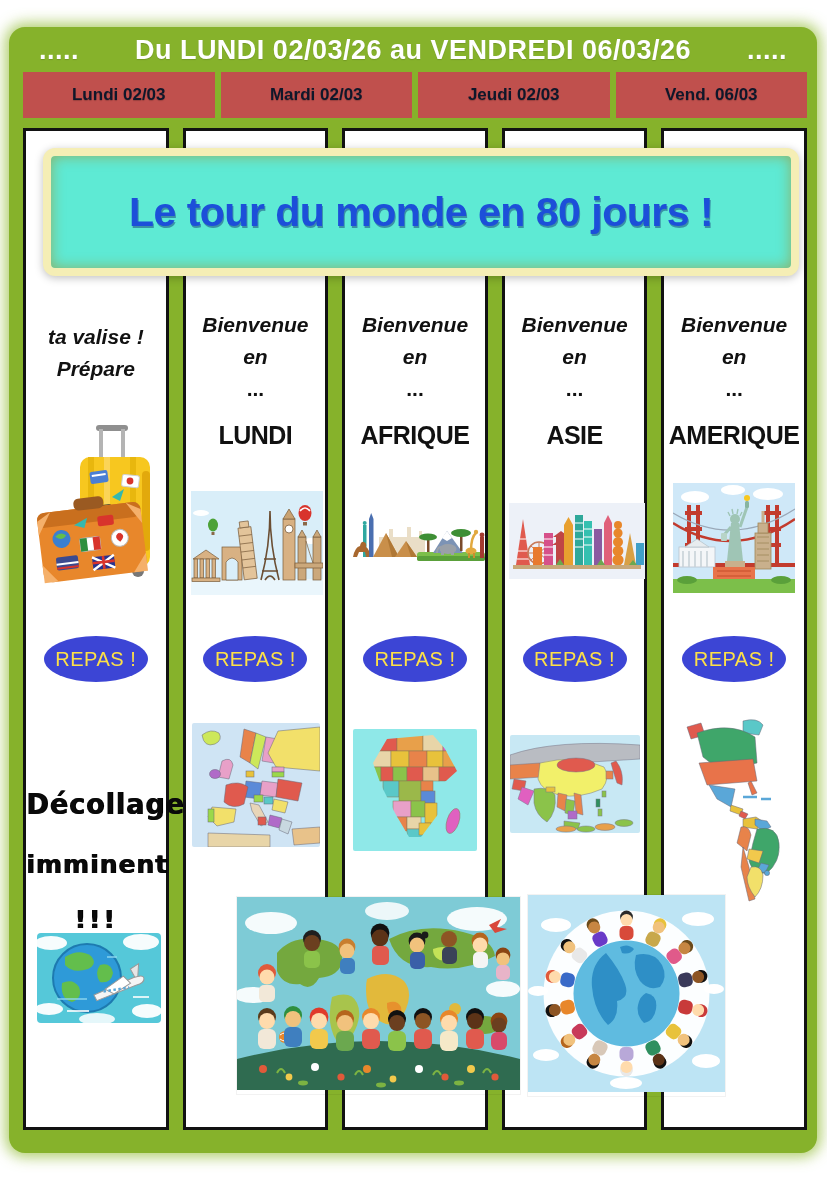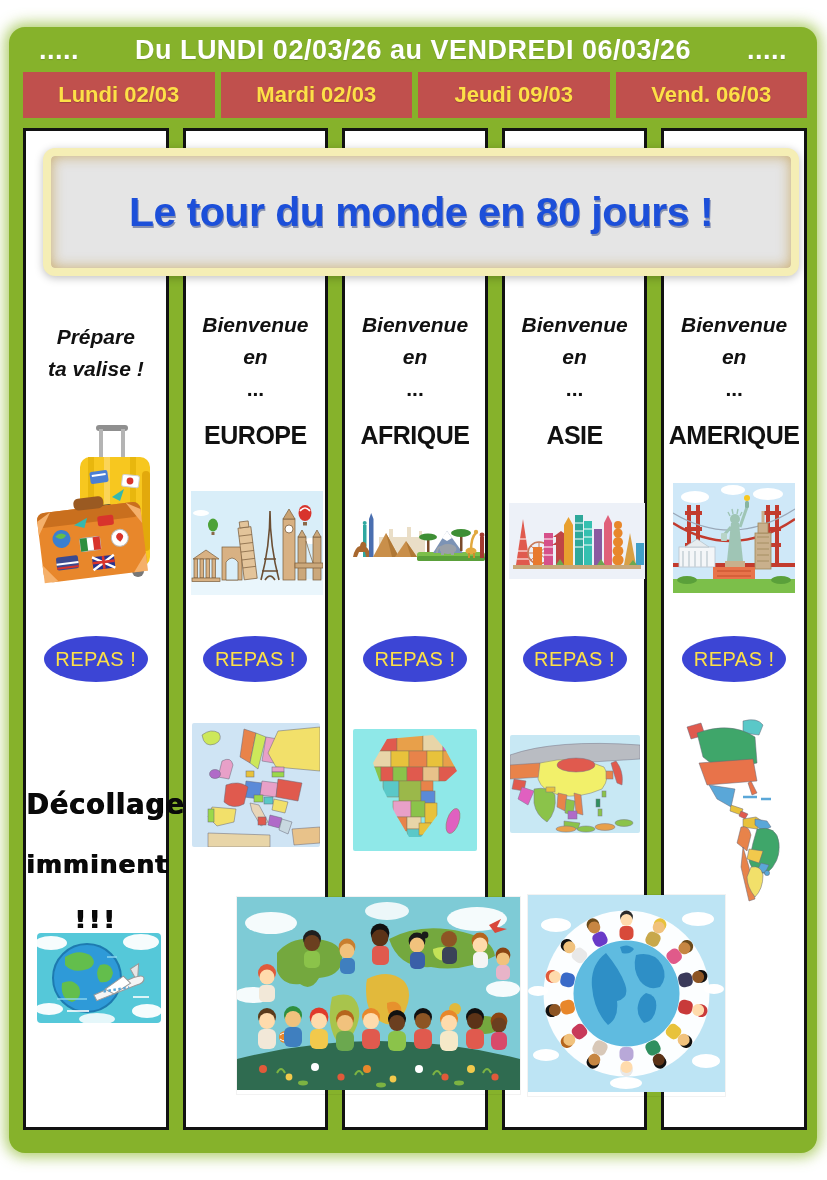--- a/index.html
+++ b/index.html
@@ -15,31 +15,31 @@
   
   .header-row{
     position:absolute;top:8px;left:0;width:100%;
     display:flex;justify-content:center;align-items:center;gap:56px;
     color:#ffffff;font-weight:bold;font-size:27px;letter-spacing:.5px;
     text-shadow:0 1px 1px rgba(0,0,0,.15);
   }
   
   .tabs{position:absolute;top:45px;left:14px;width:784px;height:46px;display:flex;gap:6px;}
   .tab{
-    flex:1;background:#C0504D;color:#fde047;font-weight:bold;font-size:22px;
+    flex:1;background:#C0504D;color:#0f172a;font-weight:bold;font-size:17px;
     display:flex;align-items:center;justify-content:center;
     text-shadow:0 1px 1px rgba(0,0,0,.2);
   }
   
   .columns{position:absolute;top:101px;left:14px;width:784px;height:1002px;display:flex;gap:14px;}
   .column{flex:1;background:#ffffff;border:3px solid #121212;position:relative;}
   
   .banner{
     position:absolute;top:121px;left:34px;width:740px;height:112px;z-index:5;
-    background:#e5e5e5;border:8px solid #F5EEB5;border-radius:12px;
+    background:#5eead4;border:8px solid #F5EEB5;border-radius:12px;
     display:flex;align-items:center;justify-content:center;
     box-shadow:0 2px 8px rgba(0,0,0,.25), inset 0 0 14px rgba(182,128,10,.55);
   }
   .banner-title{
     color:#1C4FD9;font-weight:bold;font-size:41px;letter-spacing:-.5px;
     text-shadow:1px 2px 0 rgba(16,38,110,.45);white-space:nowrap;
   }
   
   .abs{position:absolute;left:0;width:100%;text-align:center;}
   .welcome{top:178px;font-size:21px;font-weight:bold;font-style:italic;line-height:1.5;color:#111;}
@@ -68,30 +68,30 @@
 
   <div class="header-row">
     <span>.....</span>
     <span>Du LUNDI 02/03/26 au VENDREDI 06/03/26</span>
     <span>.....</span>
   </div>
 
   <div class="tabs">
     <div class="tab">Lundi 02/03</div>
     <div class="tab">Mardi 02/03</div>
-    <div class="tab">Jeudi 09/03</div>
+    <div class="tab">Jeudi 02/03</div>
     <div class="tab">Vend. 06/03</div>
   </div>
 
   <div class="columns">
 
     <div class="column">
       <div class="abs prepare">
+        <div>ta valise !</div>
         <div>Prépare</div>
-        <div>ta valise !</div>
       </div>
       <div class="illu" style="top:288px;left:8px;">
         <svg width="130" height="172" viewBox="0 0 130 172">
           <rect x="62" y="6" width="32" height="6" rx="3" fill="#8f8f8f"></rect>
           <rect x="65" y="10" width="4" height="32" fill="#b4b4b4"></rect>
           <rect x="87" y="10" width="4" height="32" fill="#b4b4b4"></rect>
           <rect x="46" y="38" width="70" height="110" rx="10" fill="#F7C71F"></rect>
           <rect x="54" y="38" width="6" height="110" fill="#E8B70E"></rect>
           <rect x="70" y="38" width="6" height="110" fill="#FBD765" opacity=".8"></rect>
           <rect x="96" y="38" width="6" height="110" fill="#E8B70E"></rect>
@@ -165,21 +165,21 @@
         </svg>
       </div>
     </div>
 
     <div class="column">
       <div class="abs welcome">
         <div>Bienvenue</div>
         <div>en</div>
       </div>
       <div class="abs ellipsis">...</div>
-      <div class="abs continent">EUROPE</div>
+      <div class="abs continent">LUNDI</div>
       <div class="illu" style="top:360px;left:5px;">
         <svg width="132" height="104" viewBox="0 0 132 104">
           <rect width="132" height="104" fill="#D9EEF9"></rect>
           <rect y="88" width="132" height="16" fill="#EAF6FC"></rect>
           <ellipse cx="10" cy="22" rx="8" ry="3" fill="#fff"></ellipse>
             <ellipse cx="120" cy="50" rx="8" ry="3" fill="#fff"></ellipse>
           <g stroke="#7a5c3a" stroke-width=".7" fill="#D8B183">
             <polygon points="2,68 15,59 28,68"></polygon>
             <rect x="3" y="68" width="3.4" height="19"></rect>
               <rect x="9" y="68" width="3.4" height="19"></rect>

